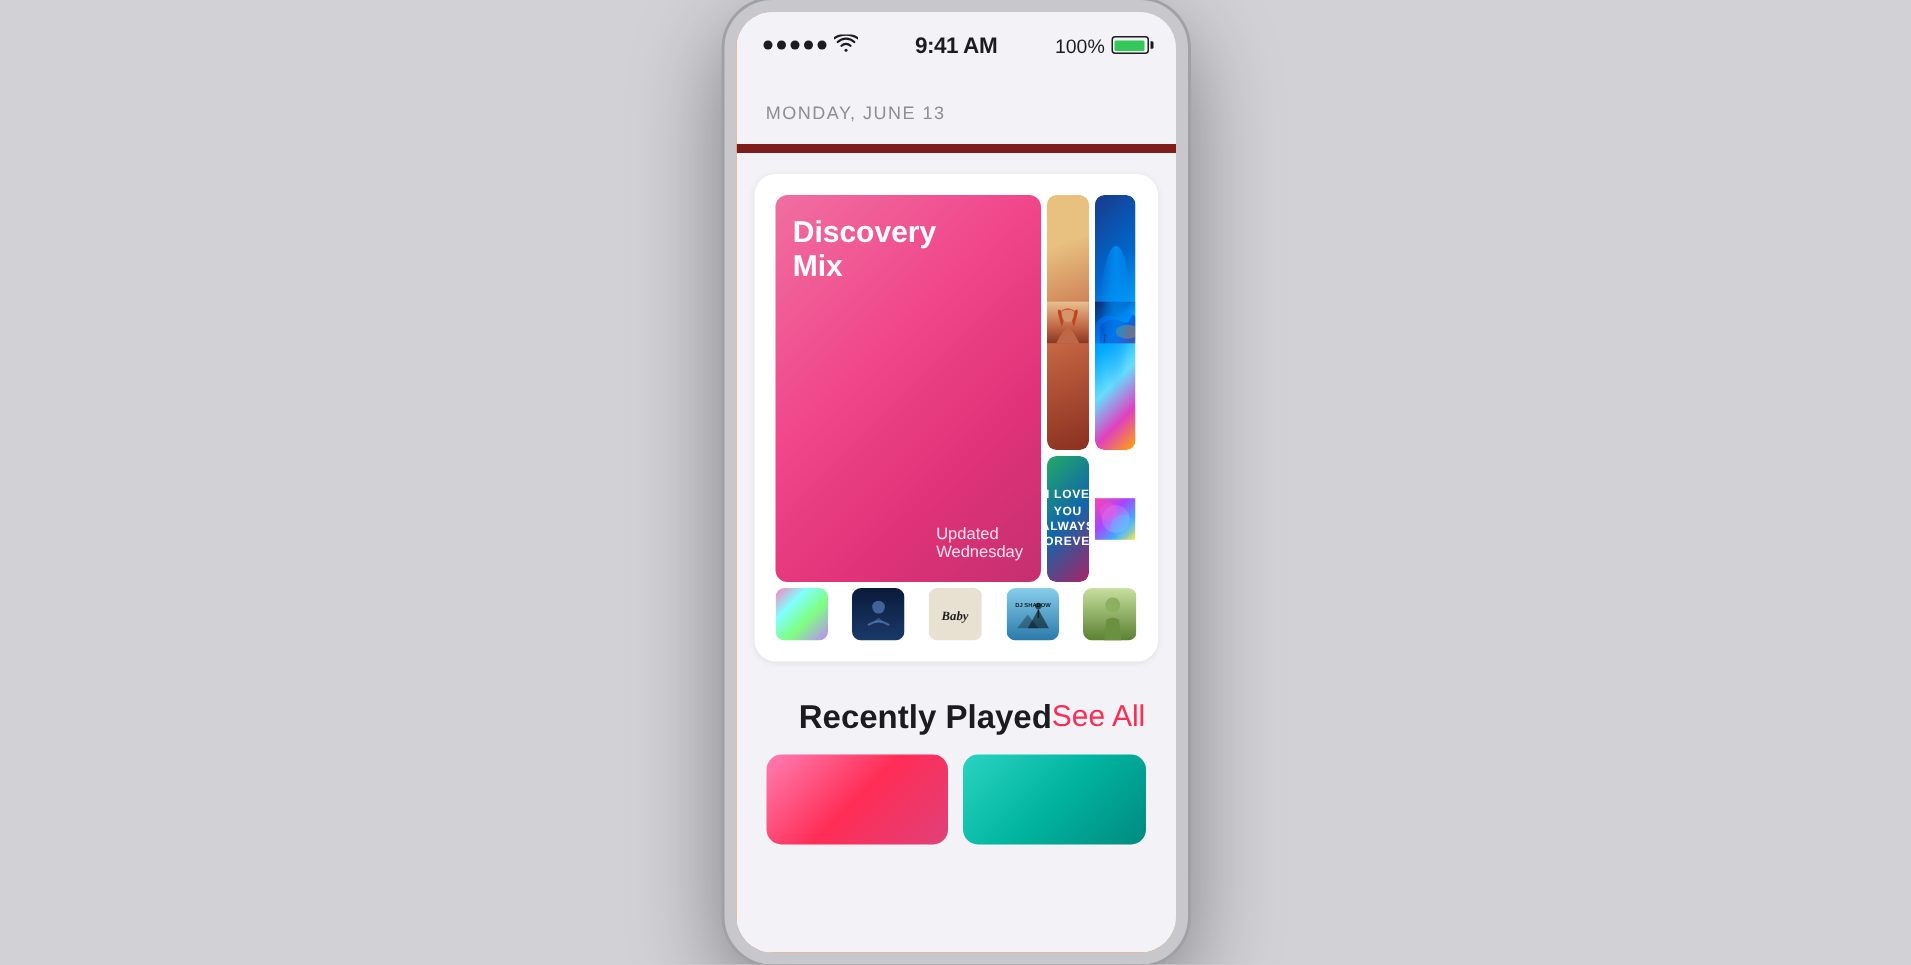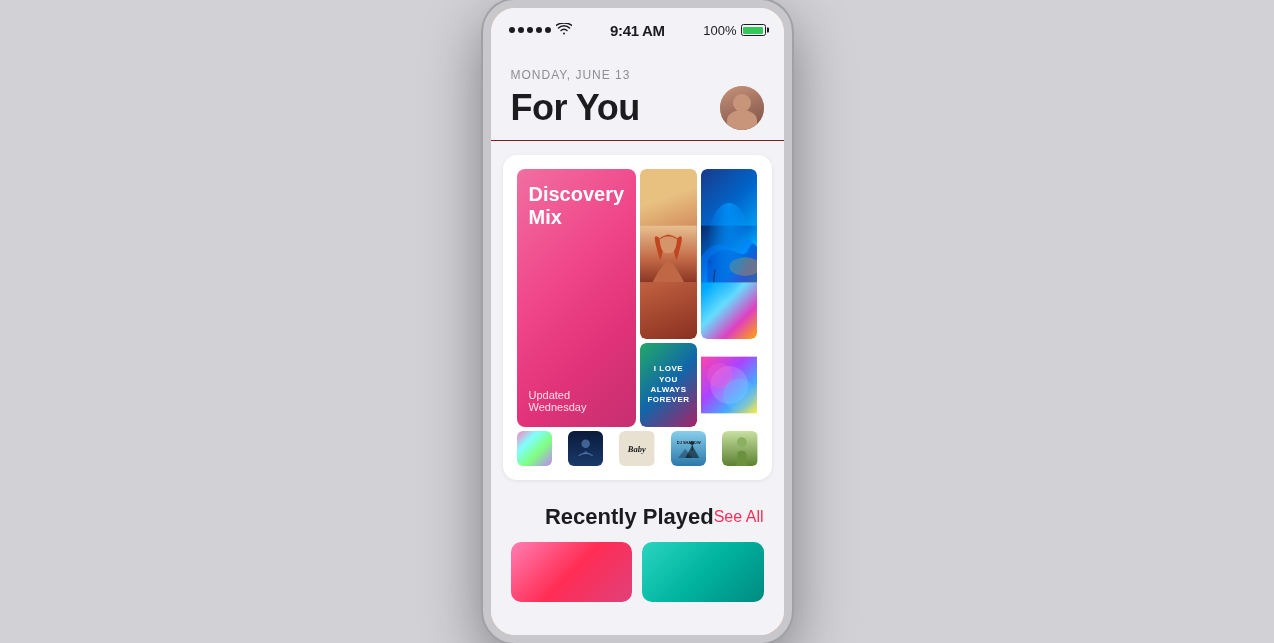--- a/index.html
+++ b/index.html
@@ -122,21 +122,21 @@
       flex: 1;
       overflow-y: auto;
       background: #f2f2f7;
       padding: 0;
     }
 
     
     .header {
       background: #f2f2f7;
       padding: 16px 20px 10px 20px;
-      border-bottom: 1px solid #7f1d1d;
+      border-bottom: 6px solid #7f1d1d;
     }
 
     .date-label {
       font-size: 12px;
       font-weight: 500;
       color: #8e8e93;
       letter-spacing: 1px;
       text-transform: uppercase;
       margin-bottom: 4px;
     }
@@ -207,21 +207,21 @@
       box-shadow: 0 1px 4px rgba(0,0,0,0.08);
     }
 
     .discovery-main {
       grid-column: 1;
       grid-row: 1;
       background: linear-gradient(135deg, #f06fa0 0%, #f0468a 40%, #e03278 70%, #c43070 100%);
       border-radius: 8px;
       padding: 14px 12px;
       display: flex;
-      flex-direction: column;
+      flex-direction: row;
       justify-content: center;
       min-height: 170px;
       position: relative;
     }
 
     .discovery-title {
       font-size: 20px;
       font-weight: 700;
       color: white;
       line-height: 1.15;
@@ -328,21 +328,21 @@
       margin-bottom: 12px;
     }
 
     .section-title {
       font-size: 22px;
       font-weight: 700;
       color: #1c1c1e;
     }
 
     .see-all {
-      font-size: 16px;
+      font-size: 20px;
       color: #ff2d55;
       font-weight: 400;
       cursor: pointer;
     }
 
     
     .preview-row {
       display: flex;
       gap: 10px;
     }
@@ -398,26 +398,20 @@
       <div class="status-battery">
         <span>100%</span>
         <div class="battery-icon">
           <div class="battery-fill"></div>
         </div>
       </div>
     </div>
 
     <div class="header">
       <div class="date-label">MONDAY, JUNE 13</div>
-      <div class="header-row">
-        <h1 class="page-title">For You</h1>
-        <div class="avatar">
-          <div class="avatar-face"></div>
-        </div>
-      </div>
     </div>
 
     <div class="content">
 
       <div class="section-card">
         <div class="main-grid">
 
           <div class="discovery-main" style="grid-column:1; grid-row:1/3;">
             <div>
               <div class="discovery-title">Discovery Mix</div>

